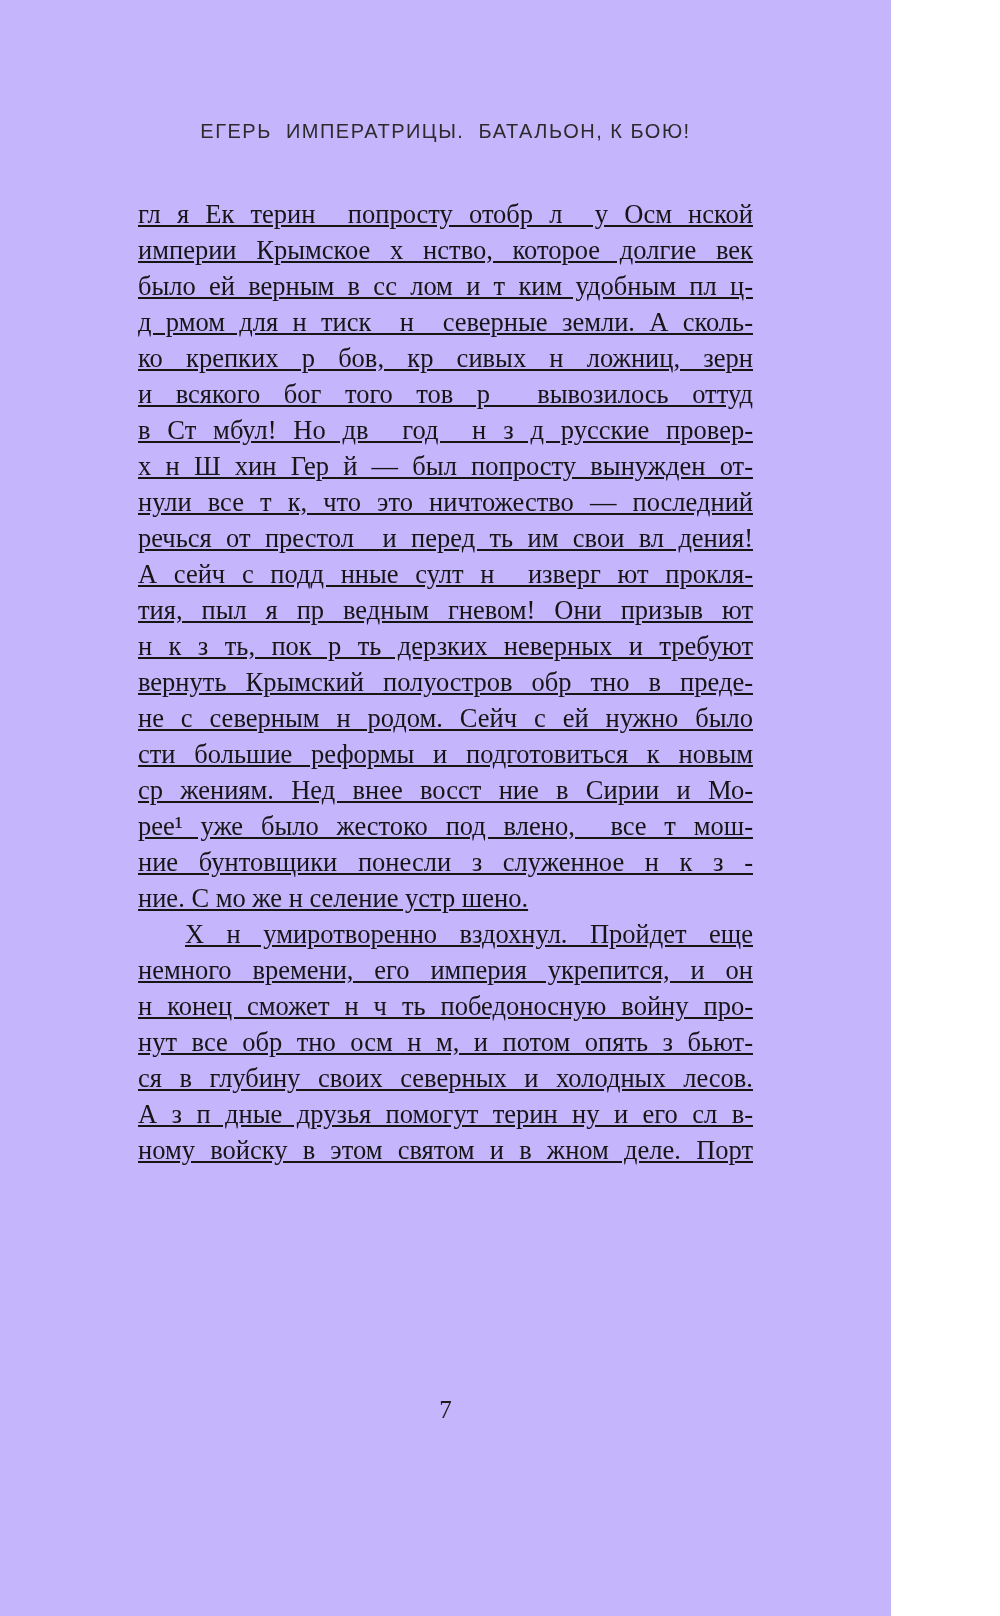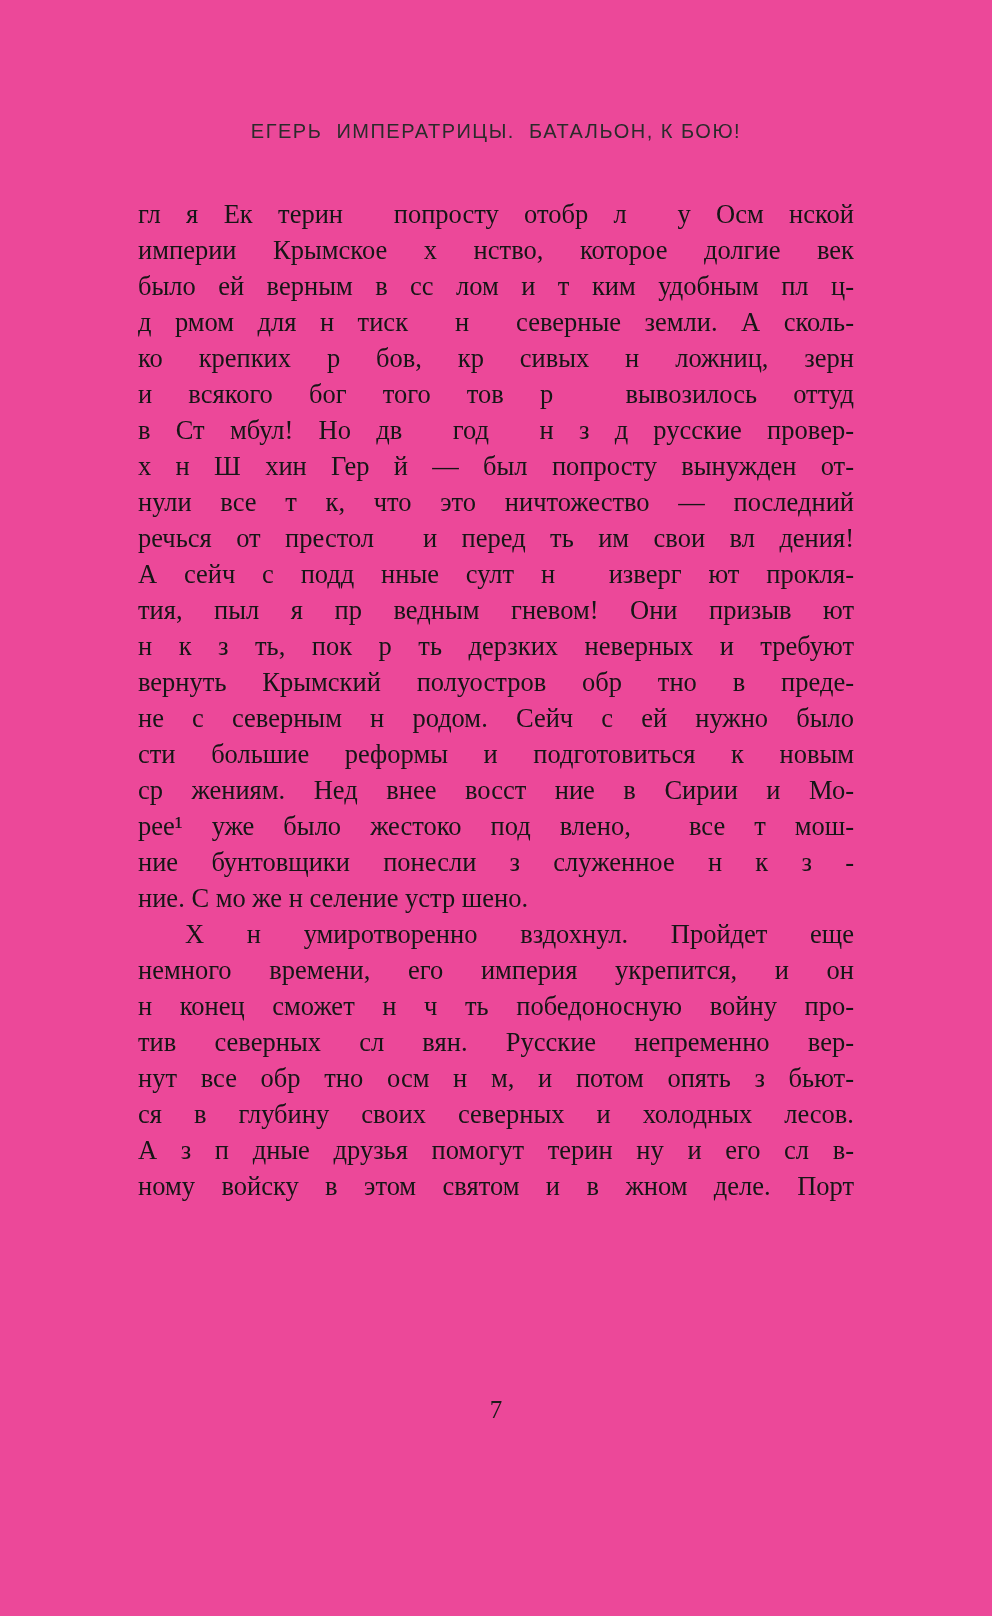--- a/index.html
+++ b/index.html
@@ -2,23 +2,23 @@
 <html><head>
 <meta charset="utf-8">
 <style>
   html, body {
     margin: 0;
     padding: 0;
     background: #ffffff;
   }
   .page {
     position: relative;
-    width: 992px;
+    width: 891px;
     height: 1616px;
-    background: #ec4899;
+    background: #c4b5fd;
     overflow: hidden;
     font-family: "Liberation Serif", "DejaVu Serif", serif;
     color: #161616;
   }
   .running-title {
     position: absolute;
     top: 120px;
     left: 0;
     width: 100%;
     text-align: center;
@@ -36,20 +36,21 @@
     font-size: 26.5px;
     line-height: 36px;
   }
   .paragraph {
     margin: 0;
   }
   .line {
     white-space: pre-wrap;
     text-align: justify;
     text-align-last: justify;
+    text-decoration: underline;
     -moz-text-align-last: justify;
   }
   .line.last {
     text-align-last: left;
     -moz-text-align-last: left;
   }
   .line.first-indent {
     text-indent: 47px;
   }
   .footnote-block {
@@ -109,21 +110,20 @@
         <div class="line">сти большие реформы и подготовиться к новым</div>
         <div class="line">ср жениям. Нед внее восст ние в Сирии и Мо-</div>
         <div class="line">рее¹ уже было жестоко под влено,  все т мош-</div>
         <div class="line">ние бунтовщики понесли з служенное н к з -</div>
         <div class="line last">ние. С мо же н селение устр шено.</div>
       </div>
       <div class="paragraph">
         <div class="line first-indent">Х н умиротворенно вздохнул. Пройдет еще</div>
         <div class="line">немного времени, его империя укрепится, и он</div>
         <div class="line">н конец сможет н ч ть победоносную войну про-</div>
-        <div class="line">тив северных сл вян. Русские непременно вер-</div>
         <div class="line">нут все обр тно осм н м, и потом опять з бьют-</div>
         <div class="line">ся в глубину своих северных и холодных лесов.</div>
         <div class="line">А з п дные друзья помогут терин ну и его сл в-</div>
         <div class="line">ному войску в этом святом и в жном деле. Порт</div>
       </div>
     </div>
 
 
   <div class="page-number">7</div>
 

